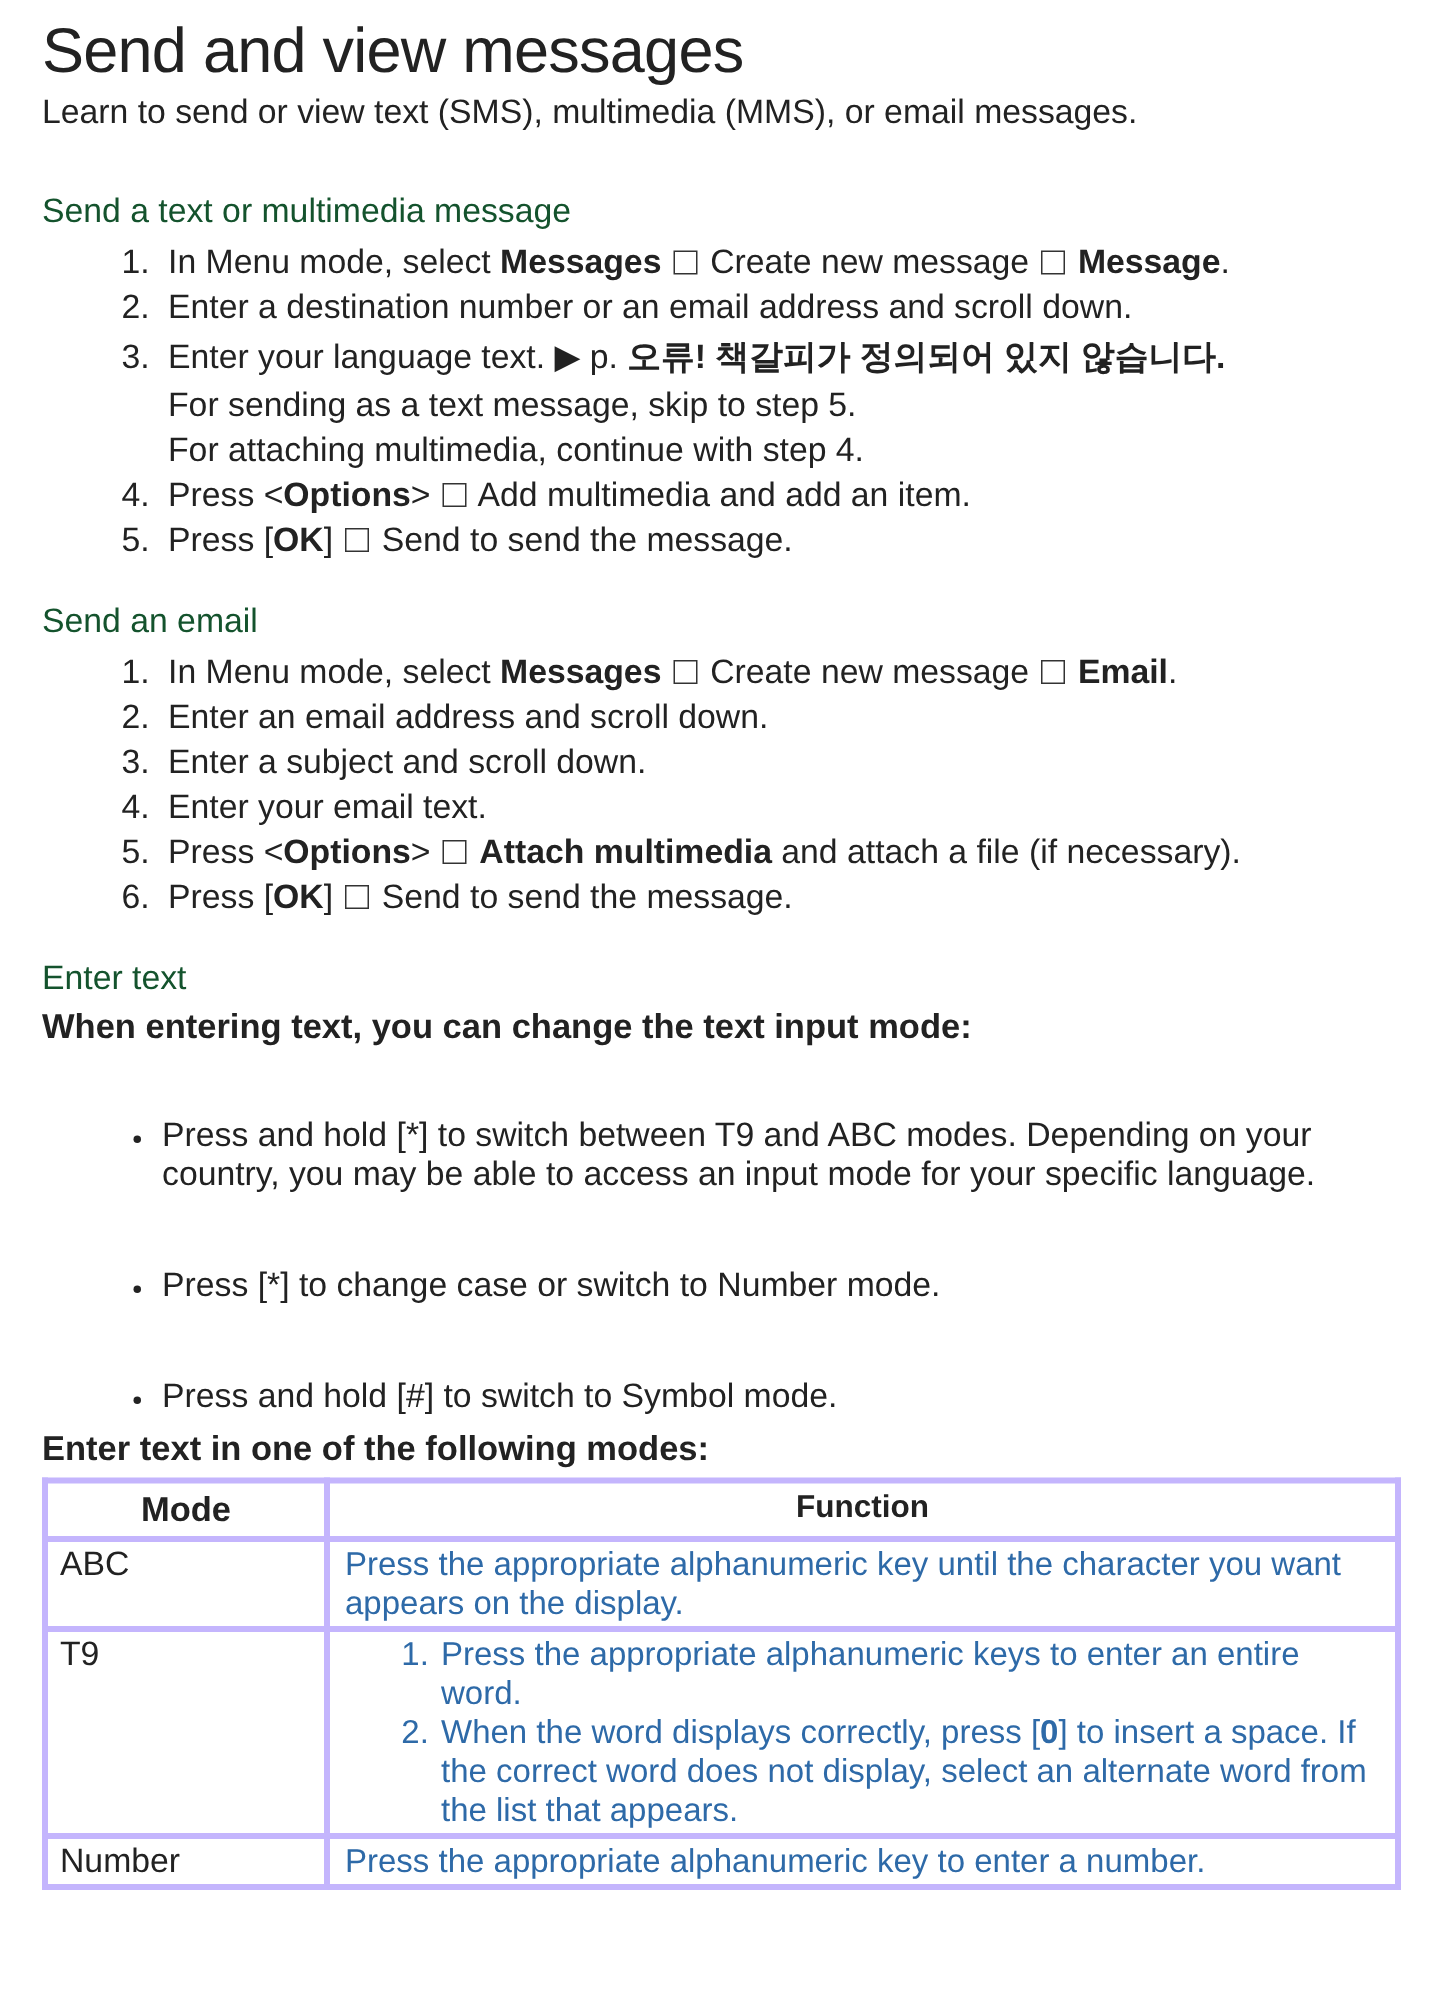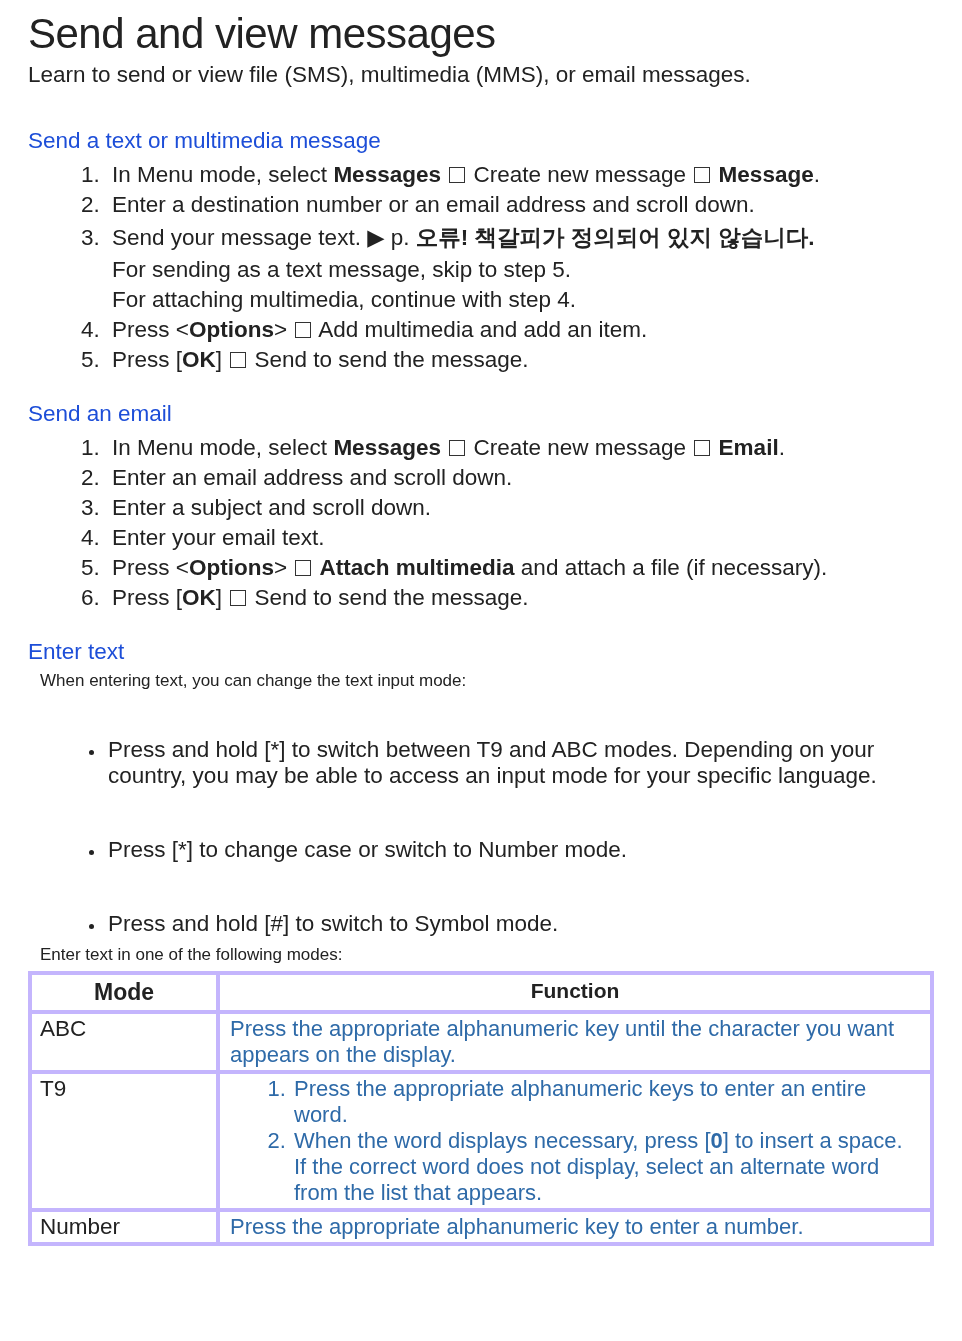--- a/index.html
+++ b/index.html
@@ -17,21 +17,21 @@
     font-weight: 300;
     margin: 0 0 4px 0;
     letter-spacing: -0.5px;
   }
   .subtitle {
     font-size: 22.5px;
     margin: 0 0 40px 0;
     font-weight: 300;
   }
   h2 {
-    color: #1d4ed8;
+    color: #14532d;
     font-weight: 400;
     font-size: 22.5px;
     margin: 26px 0 6px 0;
   }
   ol.steps {
     margin: 0 0 6px 0;
     padding-left: 78px;
     font-size: 22.5px;
     font-weight: 300;
   }
@@ -39,23 +39,23 @@
   ul.bullets {
     list-style-type: disc;
     margin: 4px 0 6px 0;
     padding-left: 78px;
     font-size: 22.5px;
     font-weight: 300;
   }
   ul.bullets > li { padding: 2px 0 2px 2px; margin-top: 44px; }
   ul.bullets > li::marker { font-size: 18px; }
   .para {
-    font-size: 17px;
-    margin: 6px 12px;
-    font-weight: 400;
+    font-size: 23px;
+    margin: 6px 0;
+    font-weight: 700;
   }
   .b { font-weight: 600; }
   .box {
     display: inline-block;
     width: 14px;
     height: 14px;
     border: 1.5px solid #333;
     vertical-align: -1px;
     margin: 0 2px;
   }
@@ -92,32 +92,32 @@
     margin: 0;
     padding-left: 62px;
   }
   td.func-cell ol li { padding: 0 0 0 2px; }
   .sub { display:block; margin-top:4px; }
 </style>
 </head>
 <body>
 
 <h1>Send and view messages</h1>
-<p class="subtitle">Learn to send or view file (SMS), multimedia (MMS), or email messages.</p>
+<p class="subtitle">Learn to send or view text (SMS), multimedia (MMS), or email messages.</p>
 
 <h2>Send a text or multimedia message</h2>
 <ol class="steps">
   <li>
     <span>In Menu mode, select </span><span class="b">Messages</span>
     <span class="box"></span><span> Create new message </span><span class="box"></span>
     <span class="b">Message</span><span>.</span>
   </li>
   <li>Enter a destination number or an email address and scroll down.</li>
   <li>
-    <span>Send your message text. ▶ p.  </span><span class="b">오류!  책갈피가  정의되어  있지  않습니다.</span>
+    <span>Enter your language text. ▶ p.  </span><span class="b">오류!  책갈피가  정의되어  있지  않습니다.</span>
     <span class="sub">For sending as a text message, skip to step 5.</span>
     <span class="sub">For attaching multimedia, continue with step 4.</span>
   </li>
   <li>
     <span>Press &lt;</span><span class="b">Options</span><span>&gt; </span><span class="box"></span><span> Add multimedia and add an item.</span>
   </li>
   <li>
     <span>Press [</span><span class="b">OK</span><span>] </span><span class="box"></span><span> Send to send the message.</span>
   </li>
 </ol>
@@ -159,21 +159,21 @@
   <tr>
     <td class="mode-cell">ABC</td>
     <td class="func-cell">Press the appropriate alphanumeric key until the character you want appears on the display.</td>
   </tr>
   <tr>
     <td class="mode-cell">T9</td>
     <td class="func-cell">
       <ol>
         <li>Press the appropriate alphanumeric keys to enter an entire word.</li>
         <li>
-          <span>When the word displays necessary, press [</span><span class="b" style="color:#2e6aa8">0</span><span>] to insert a space. If the correct word does not display, select an alternate word from the list that appears.</span>
+          <span>When the word displays correctly, press [</span><span class="b" style="color:#2e6aa8">0</span><span>] to insert a space. If the correct word does not display, select an alternate word from the list that appears.</span>
         </li>
       </ol>
     </td>
   </tr>
   <tr>
     <td class="mode-cell">Number</td>
     <td class="func-cell">Press the appropriate alphanumeric key to enter a number.</td>
   </tr>
 </tbody>
   </table>

